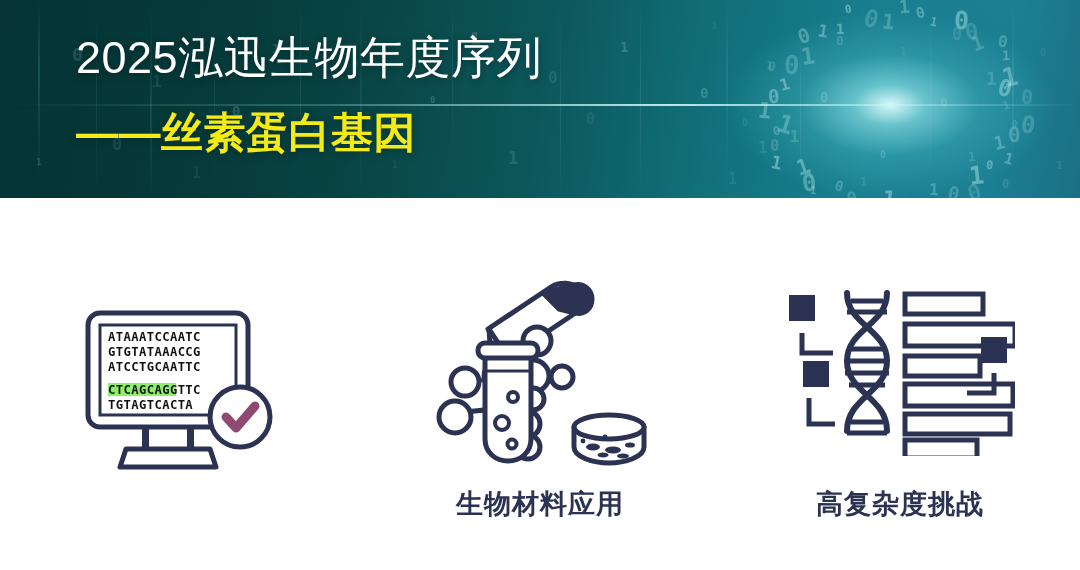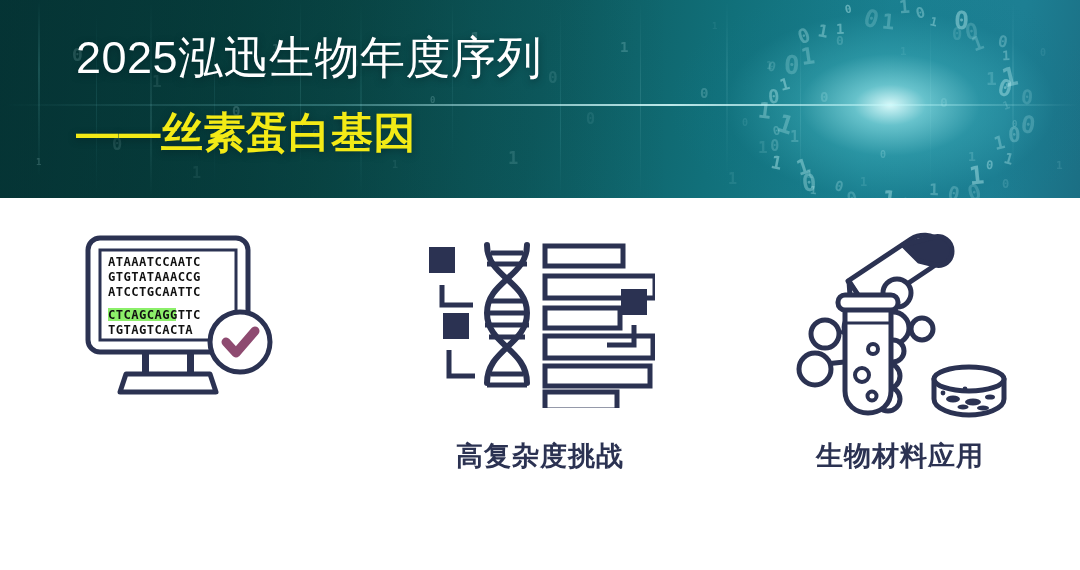--- a/index.html
+++ b/index.html
@@ -75,21 +75,21 @@
   }
   .title-2{
     margin-top:29px;font-size:42px;font-weight:700;color:#f3ea16;
     letter-spacing:.5px;line-height:1.06;white-space:nowrap;
     text-shadow:0 2px 7px rgba(0,30,34,.5);
   }
 
   
   .cards{
     position:absolute;left:0;top:198px;width:1080px;height:372px;
-    display:flex;align-items:flex-start;
+    display:flex;align-items:center;
   }
   .card{
     flex:1 1 0;display:flex;flex-direction:column;align-items:center;
     padding-top:22px;
   }
   .icon-box{
     height:200px;display:flex;align-items:center;justify-content:center;
   }
   .card-label{
     margin-top:18px;font-size:27px;font-weight:700;color:#2b3252;
@@ -220,60 +220,20 @@
           <path d="M46 144 L130 144 L136 162 L40 162 Z" fill="#ffffff" stroke="#2b3252" stroke-width="5" stroke-linejoin="round"></path>
 
           <circle cx="160" cy="112" r="30" fill="#ffffff" stroke="#2b3252" stroke-width="5"></circle>
           <path d="M146 112 L156 123 L175 101" fill="none" stroke="#8e4a70" stroke-width="9" stroke-linecap="round" stroke-linejoin="round"></path>
         </svg>
       </div>
     </div>
 
     <div class="card">
       <div class="icon-box">
-        <svg width="230" height="175" viewBox="0 0 230 175">
-          <g stroke="#2b3252" fill="none" stroke-width="6" stroke-linecap="round">
-
-            <path d="M62 12 C62 44, 102 48, 102 80 C102 112, 62 116, 62 150"></path>
-            <path d="M102 12 C102 44, 62 48, 62 80 C62 112, 102 116, 102 150"></path>
-          </g>
-          <g stroke="#2b3252" stroke-width="5" stroke-linecap="butt">
-            <line x1="66" y1="20" x2="98" y2="20"></line>
-            <line x1="62" y1="31" x2="102" y2="31"></line>
-            <line x1="64" y1="68" x2="100" y2="68"></line>
-            <line x1="60" y1="80" x2="104" y2="80"></line>
-            <line x1="60" y1="92" x2="104" y2="92"></line>
-            <line x1="64" y1="104" x2="100" y2="104"></line>
-            <line x1="66" y1="141" x2="98" y2="141"></line>
-            <line x1="62" y1="152" x2="102" y2="152"></line>
-          </g>
-
-          <g fill="#ffffff" stroke="#2b3252" stroke-width="5">
-            <rect x="120" y="13" width="78" height="20"></rect>
-            <rect x="120" y="43" width="110" height="22"></rect>
-            <rect x="120" y="75" width="75" height="20"></rect>
-            <rect x="120" y="103" width="108" height="22"></rect>
-            <rect x="120" y="133" width="105" height="20"></rect>
-            <rect x="120" y="159" width="72" height="18"></rect>
-          </g>
-
-          <rect x="4" y="14" width="26" height="26" fill="#2b3252"></rect>
-          <path d="M17 52 L17 72 L48 72" fill="none" stroke="#2b3252" stroke-width="5"></path>
-          <rect x="18" y="80" width="26" height="26" fill="#2b3252"></rect>
-          <path d="M24 117 L24 143 L50 143" fill="none" stroke="#2b3252" stroke-width="5"></path>
-
-          <rect x="196" y="56" width="26" height="26" fill="#2b3252"></rect>
-          <path d="M209 92 L209 112 L182 112" fill="none" stroke="#2b3252" stroke-width="5"></path>
-        </svg>
-      </div>
-      <div class="card-label">高复杂度挑战</div>
-    </div>
-
-    <div class="card">
-      <div class="icon-box">
         <svg width="215" height="195" viewBox="0 0 215 195">
 
           <g>
             <path d="M16 150 L16 150" fill="none"></path>
             <path d="M55 58 L118 16 C126 11, 140 10, 146 19 C152 28, 146 40, 138 45 L75 87 Z" fill="#ffffff" stroke="#2b3252" stroke-width="5" stroke-linejoin="round"></path>
             <path d="M110 22 L141 14 C150 12, 159 18, 159 28 C159 38, 151 44, 142 42 L126 38 Z" fill="#2b3252" stroke="#2b3252" stroke-width="5" stroke-linejoin="round"></path>
             <path d="M56 58 L75 87 L58 88 Z" fill="#ffffff" stroke="#2b3252" stroke-width="5" stroke-linejoin="round"></path>
             <path d="M56 92 C50 100, 49 110, 56 112 C63 114, 65 103, 60 94 Z" fill="#ffffff" stroke="#2b3252" stroke-width="5"></path>
           </g>
 
@@ -317,14 +277,54 @@
               <ellipse cx="190" cy="185" rx="6" ry="2.6"></ellipse>
               <circle cx="150" cy="170" r="2.4"></circle>
               <circle cx="172" cy="166" r="2.4"></circle>
             </g>
           </g>
         </svg>
       </div>
       <div class="card-label">生物材料应用</div>
     </div>
 
+    <div class="card">
+      <div class="icon-box">
+        <svg width="230" height="175" viewBox="0 0 230 175">
+          <g stroke="#2b3252" fill="none" stroke-width="6" stroke-linecap="round">
+
+            <path d="M62 12 C62 44, 102 48, 102 80 C102 112, 62 116, 62 150"></path>
+            <path d="M102 12 C102 44, 62 48, 62 80 C62 112, 102 116, 102 150"></path>
+          </g>
+          <g stroke="#2b3252" stroke-width="5" stroke-linecap="butt">
+            <line x1="66" y1="20" x2="98" y2="20"></line>
+            <line x1="62" y1="31" x2="102" y2="31"></line>
+            <line x1="64" y1="68" x2="100" y2="68"></line>
+            <line x1="60" y1="80" x2="104" y2="80"></line>
+            <line x1="60" y1="92" x2="104" y2="92"></line>
+            <line x1="64" y1="104" x2="100" y2="104"></line>
+            <line x1="66" y1="141" x2="98" y2="141"></line>
+            <line x1="62" y1="152" x2="102" y2="152"></line>
+          </g>
+
+          <g fill="#ffffff" stroke="#2b3252" stroke-width="5">
+            <rect x="120" y="13" width="78" height="20"></rect>
+            <rect x="120" y="43" width="110" height="22"></rect>
+            <rect x="120" y="75" width="75" height="20"></rect>
+            <rect x="120" y="103" width="108" height="22"></rect>
+            <rect x="120" y="133" width="105" height="20"></rect>
+            <rect x="120" y="159" width="72" height="18"></rect>
+          </g>
+
+          <rect x="4" y="14" width="26" height="26" fill="#2b3252"></rect>
+          <path d="M17 52 L17 72 L48 72" fill="none" stroke="#2b3252" stroke-width="5"></path>
+          <rect x="18" y="80" width="26" height="26" fill="#2b3252"></rect>
+          <path d="M24 117 L24 143 L50 143" fill="none" stroke="#2b3252" stroke-width="5"></path>
+
+          <rect x="196" y="56" width="26" height="26" fill="#2b3252"></rect>
+          <path d="M209 92 L209 112 L182 112" fill="none" stroke="#2b3252" stroke-width="5"></path>
+        </svg>
+      </div>
+      <div class="card-label">高复杂度挑战</div>
+    </div>
+
   </div>
 </div>
 
 </body></html>

